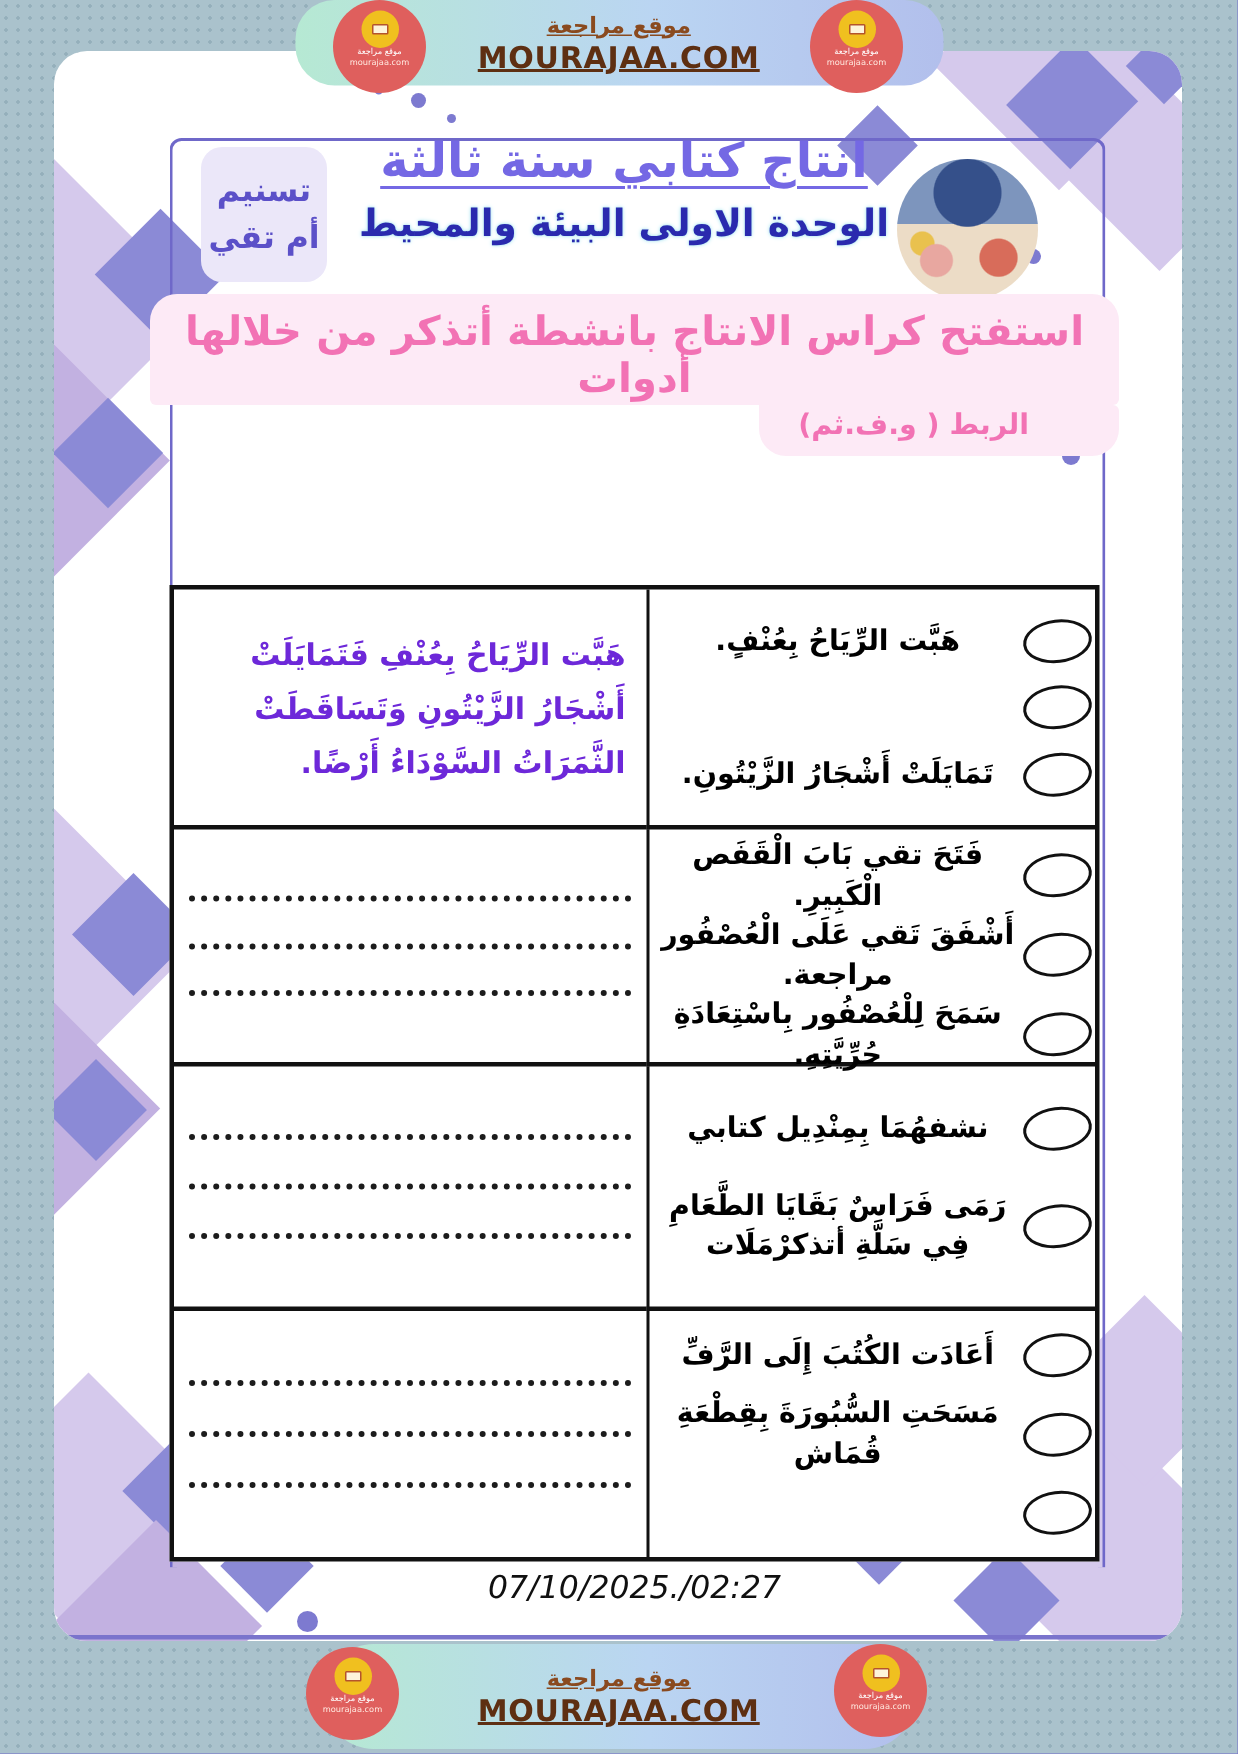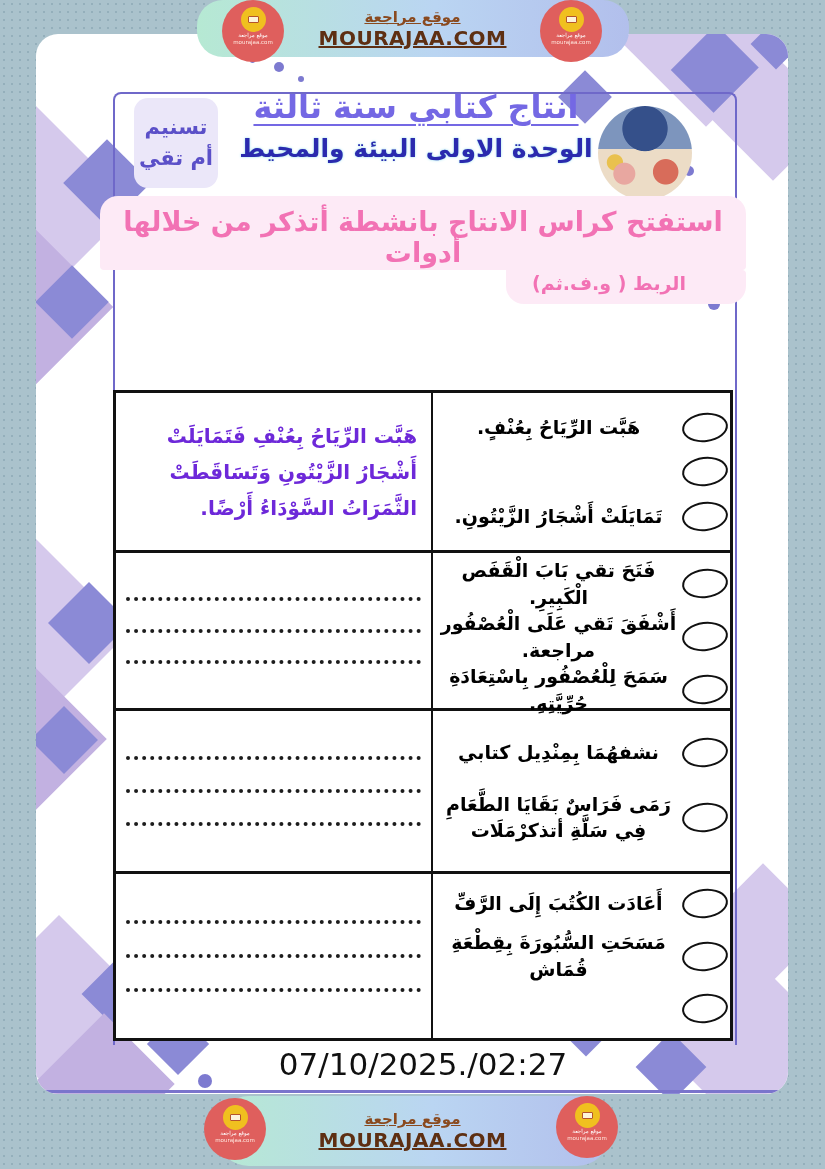--- a/index.html
+++ b/index.html
@@ -120,21 +120,21 @@
     flex:0 0 auto; margin-left:2px; transform:rotate(-7deg); background:#fff;
   }
   .stext { flex:1; text-align:center; color:#000; font-size:19px; font-weight:bold; line-height:1.4; }
   .cell.answer { display:flex; flex-direction:column; justify-content:center; padding:8px 14px; }
   .answer-red { color:#6d28d9; font-size:20px; font-weight:bold; line-height:1.8; text-align:right; direction:rtl; }
   .cell.answer.dots { justify-content:space-evenly; padding:16px 10px; }
   .dotline { height:0; border-bottom:4px dotted #1c1c1c; }
 
   .date-line {
     position:absolute; left:77px; top:1012px; width:620px; z-index:4;
-    text-align:center; direction:ltr; font-size:31px; color:#101010;
+    text-align:center; direction:ltr; font-size:21px; color:#101010;font-style:italic;
   }
 </style>
 </head>
 <body>
 
 <div class="page">
 
   <div class="dd c-pale" style="left:610px; top:-52px; width:120px; height:120px;"></div>
   <div class="dd c-peri" style="left:648px; top:4px; width:64px; height:64px;"></div>
   <div class="dd c-pale" style="left:692px; top:38px; width:90px; height:90px;"></div>

